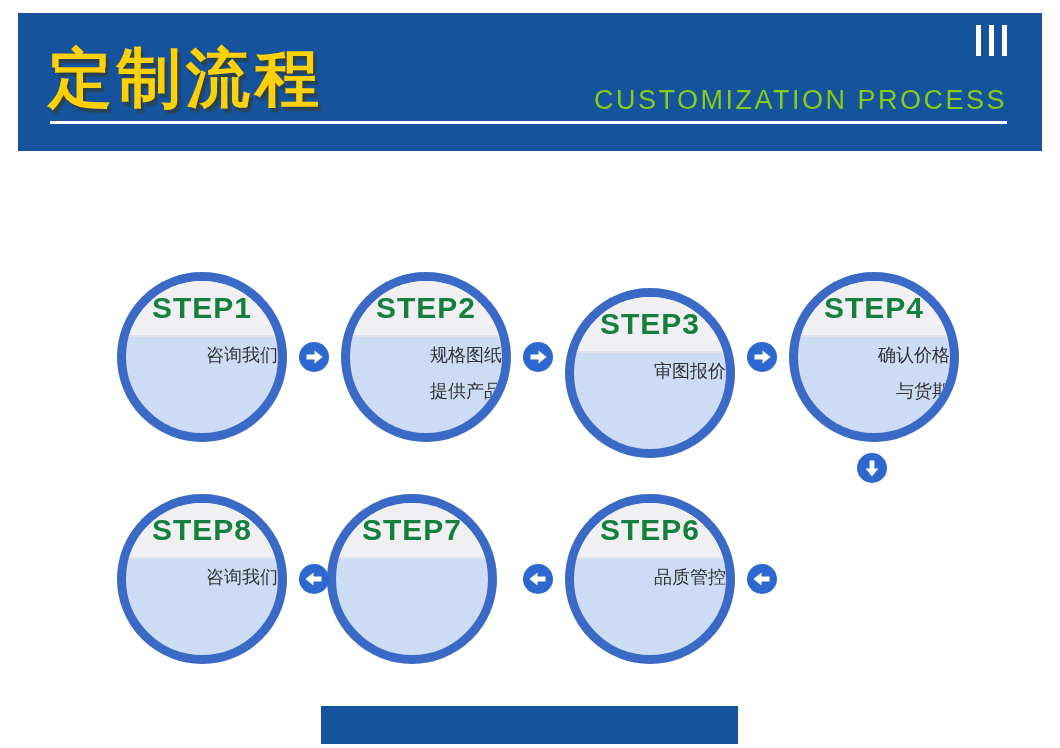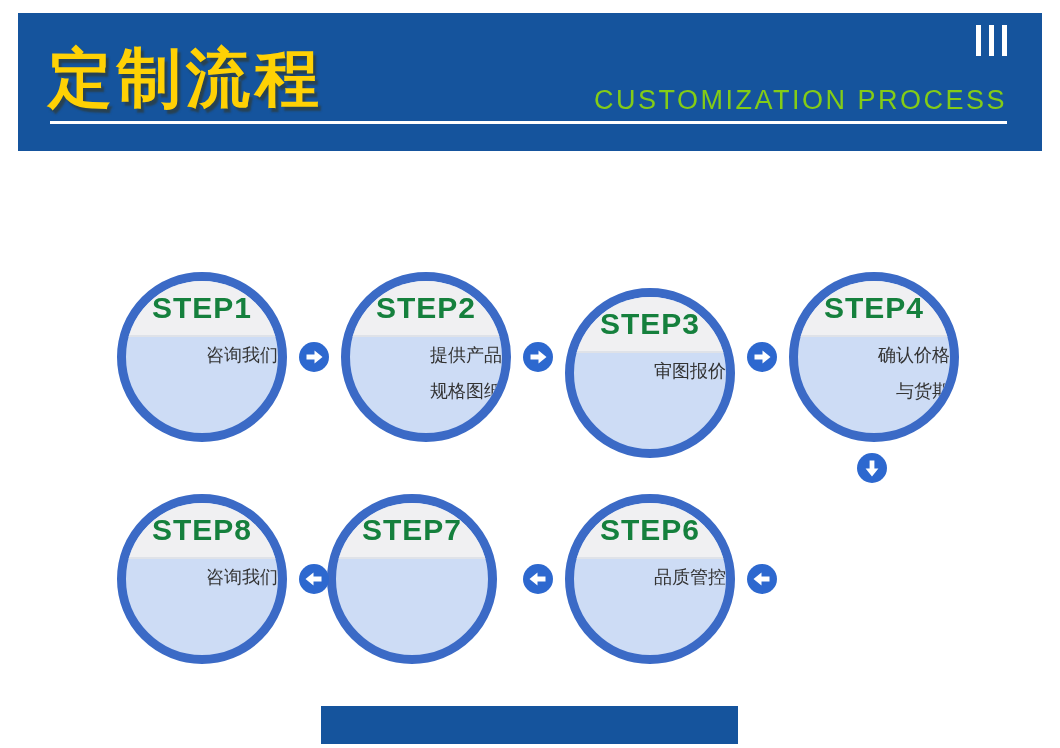--- a/index.html
+++ b/index.html
@@ -57,22 +57,22 @@
     <div class="c-bot">
         <span>咨询我们</span>
       </div>
   </div>
 
   <div class="circle" style="left:341px;top:272px">
     <div class="c-top">
         <span>STEP2</span>
       </div>
     <div class="c-bot">
+        <span>规格图纸</span>
         <span>提供产品</span>
-        <span>规格图纸</span>
       </div>
   </div>
 
   <div class="circle" style="left:565px;top:288px">
     <div class="c-top">
         <span>STEP3</span>
       </div>
     <div class="c-bot">
         <span>审图报价</span>
       </div>

